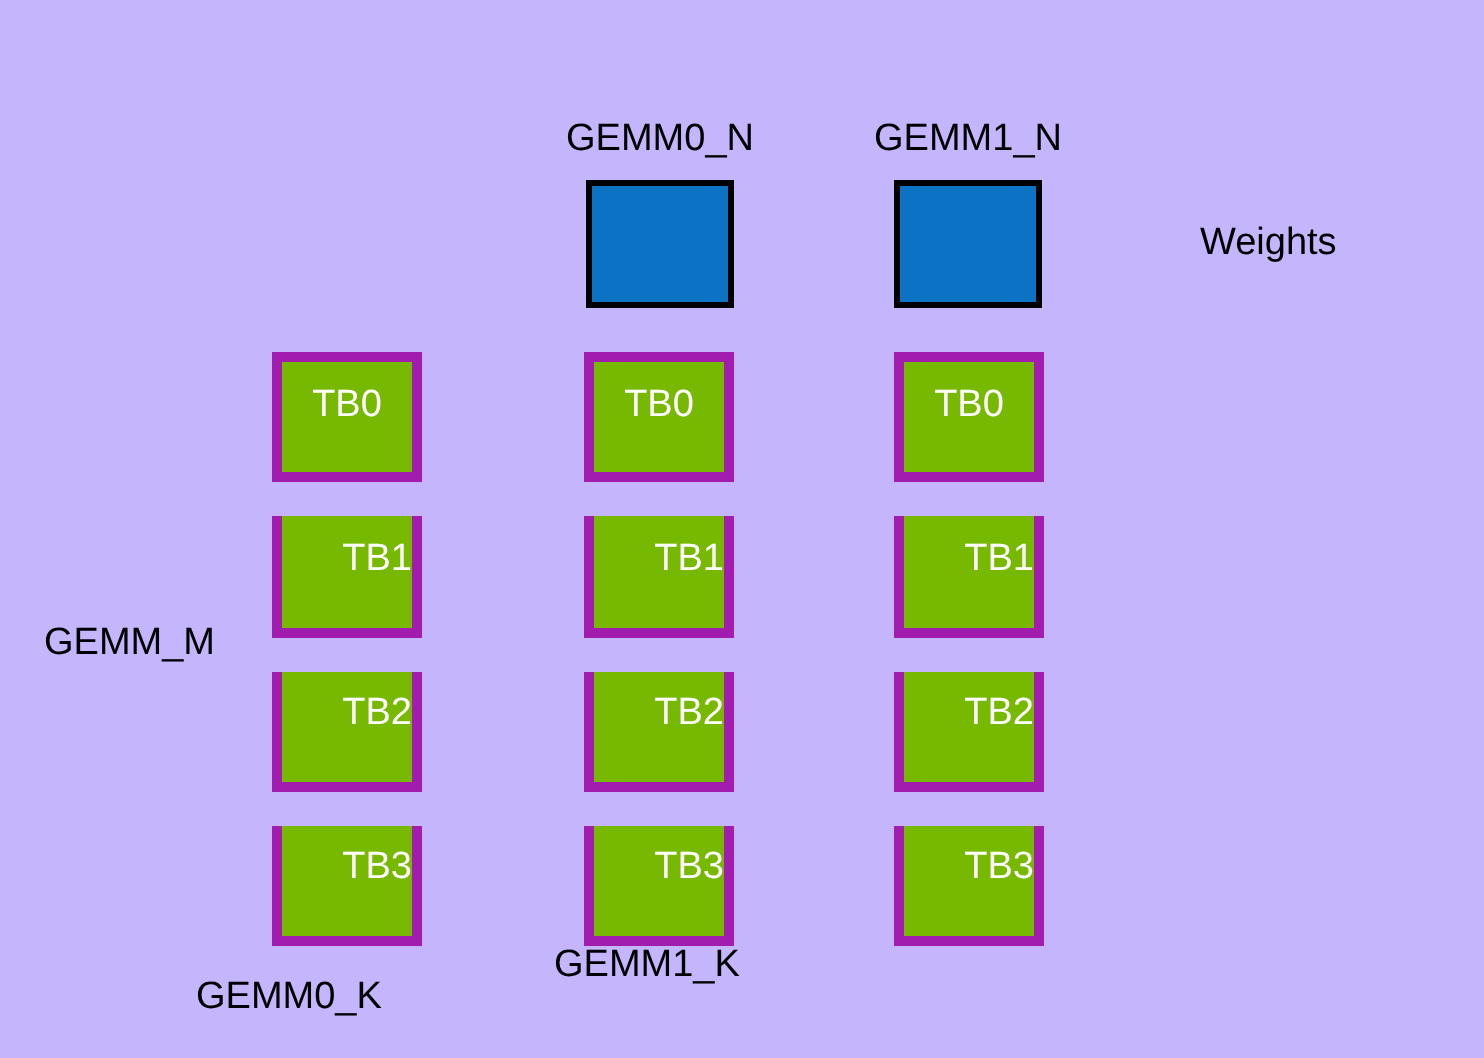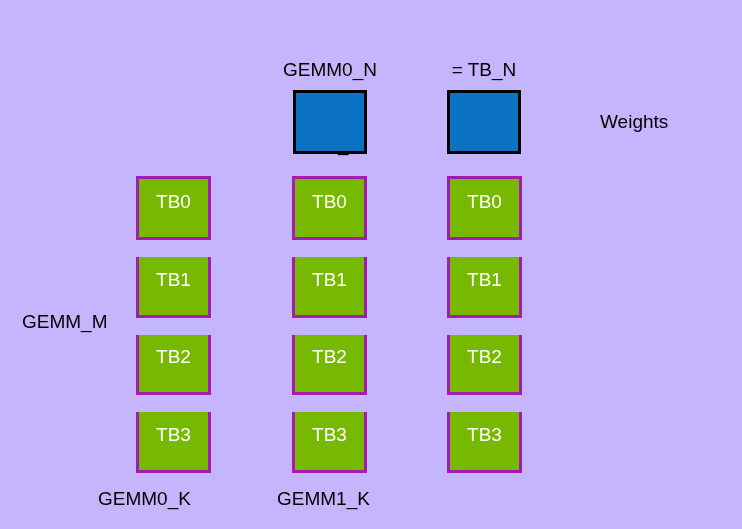--- a/index.html
+++ b/index.html
@@ -54,31 +54,32 @@
     top: 176px;
     width: 75px;
     height: 297px;
     display: flex;
     flex-direction: column;
     box-sizing: border-box;
   }
   .act-cell {
     flex: 1 1 0;
     background: #76b900;
-    border: 3px solid #a21caf;
+    border: 5px solid #a21caf;
     box-sizing: border-box;
     position: relative;
     display: flex;
     align-items: center;
     justify-content: center;
   }
   
   .act-cell + .act-cell {
     border-top: 0;
     margin-top: 17px;
+    justify-content: flex-end;
   }
   .act-cell-label {
     color: #ffffff;
     font-size: 19px;
     line-height: 22px;
     font-family: "Liberation Sans", sans-serif;
     position: relative;
     top: -6px;
     user-select: none;
   }
@@ -87,20 +88,21 @@
 <body>
 
 <div id="canvas">
 
   <div class="label top-label" style="left:250px;">
     <span class="line1">GEMM0_N</span>
     <span class="line2">= TB_N</span>
   </div>
 
   <div class="label top-label" style="left:404px;">
+    <span class="line1">GEMM1_N</span>
     <span class="line2">= TB_N</span>
   </div>
 
   <div class="weight-box" style="left:293px;"></div>
   <div class="weight-box" style="left:447px;"></div>
 
   <div class="act-column" style="left:136px;">
     <div class="act-cell">
       <span class="act-cell-label">TB0</span>
     </div>
@@ -145,15 +147,15 @@
     </div>
   </div>
 
   <div class="label" style="left:600px; top:109px;">Weights</div>
 
   <div class="label" style="left:22px; top:309px;">GEMM_M</div>
 
 
   <div class="label" style="left:98px; top:486px;">GEMM0_K</div>
 
-  <div class="label" style="left:277px; top:486px;">GEMM1_K</div>
+  <div class="label" style="left:277px; top:470px;">GEMM1_K</div>
 
 </div>
 
 </body></html>

